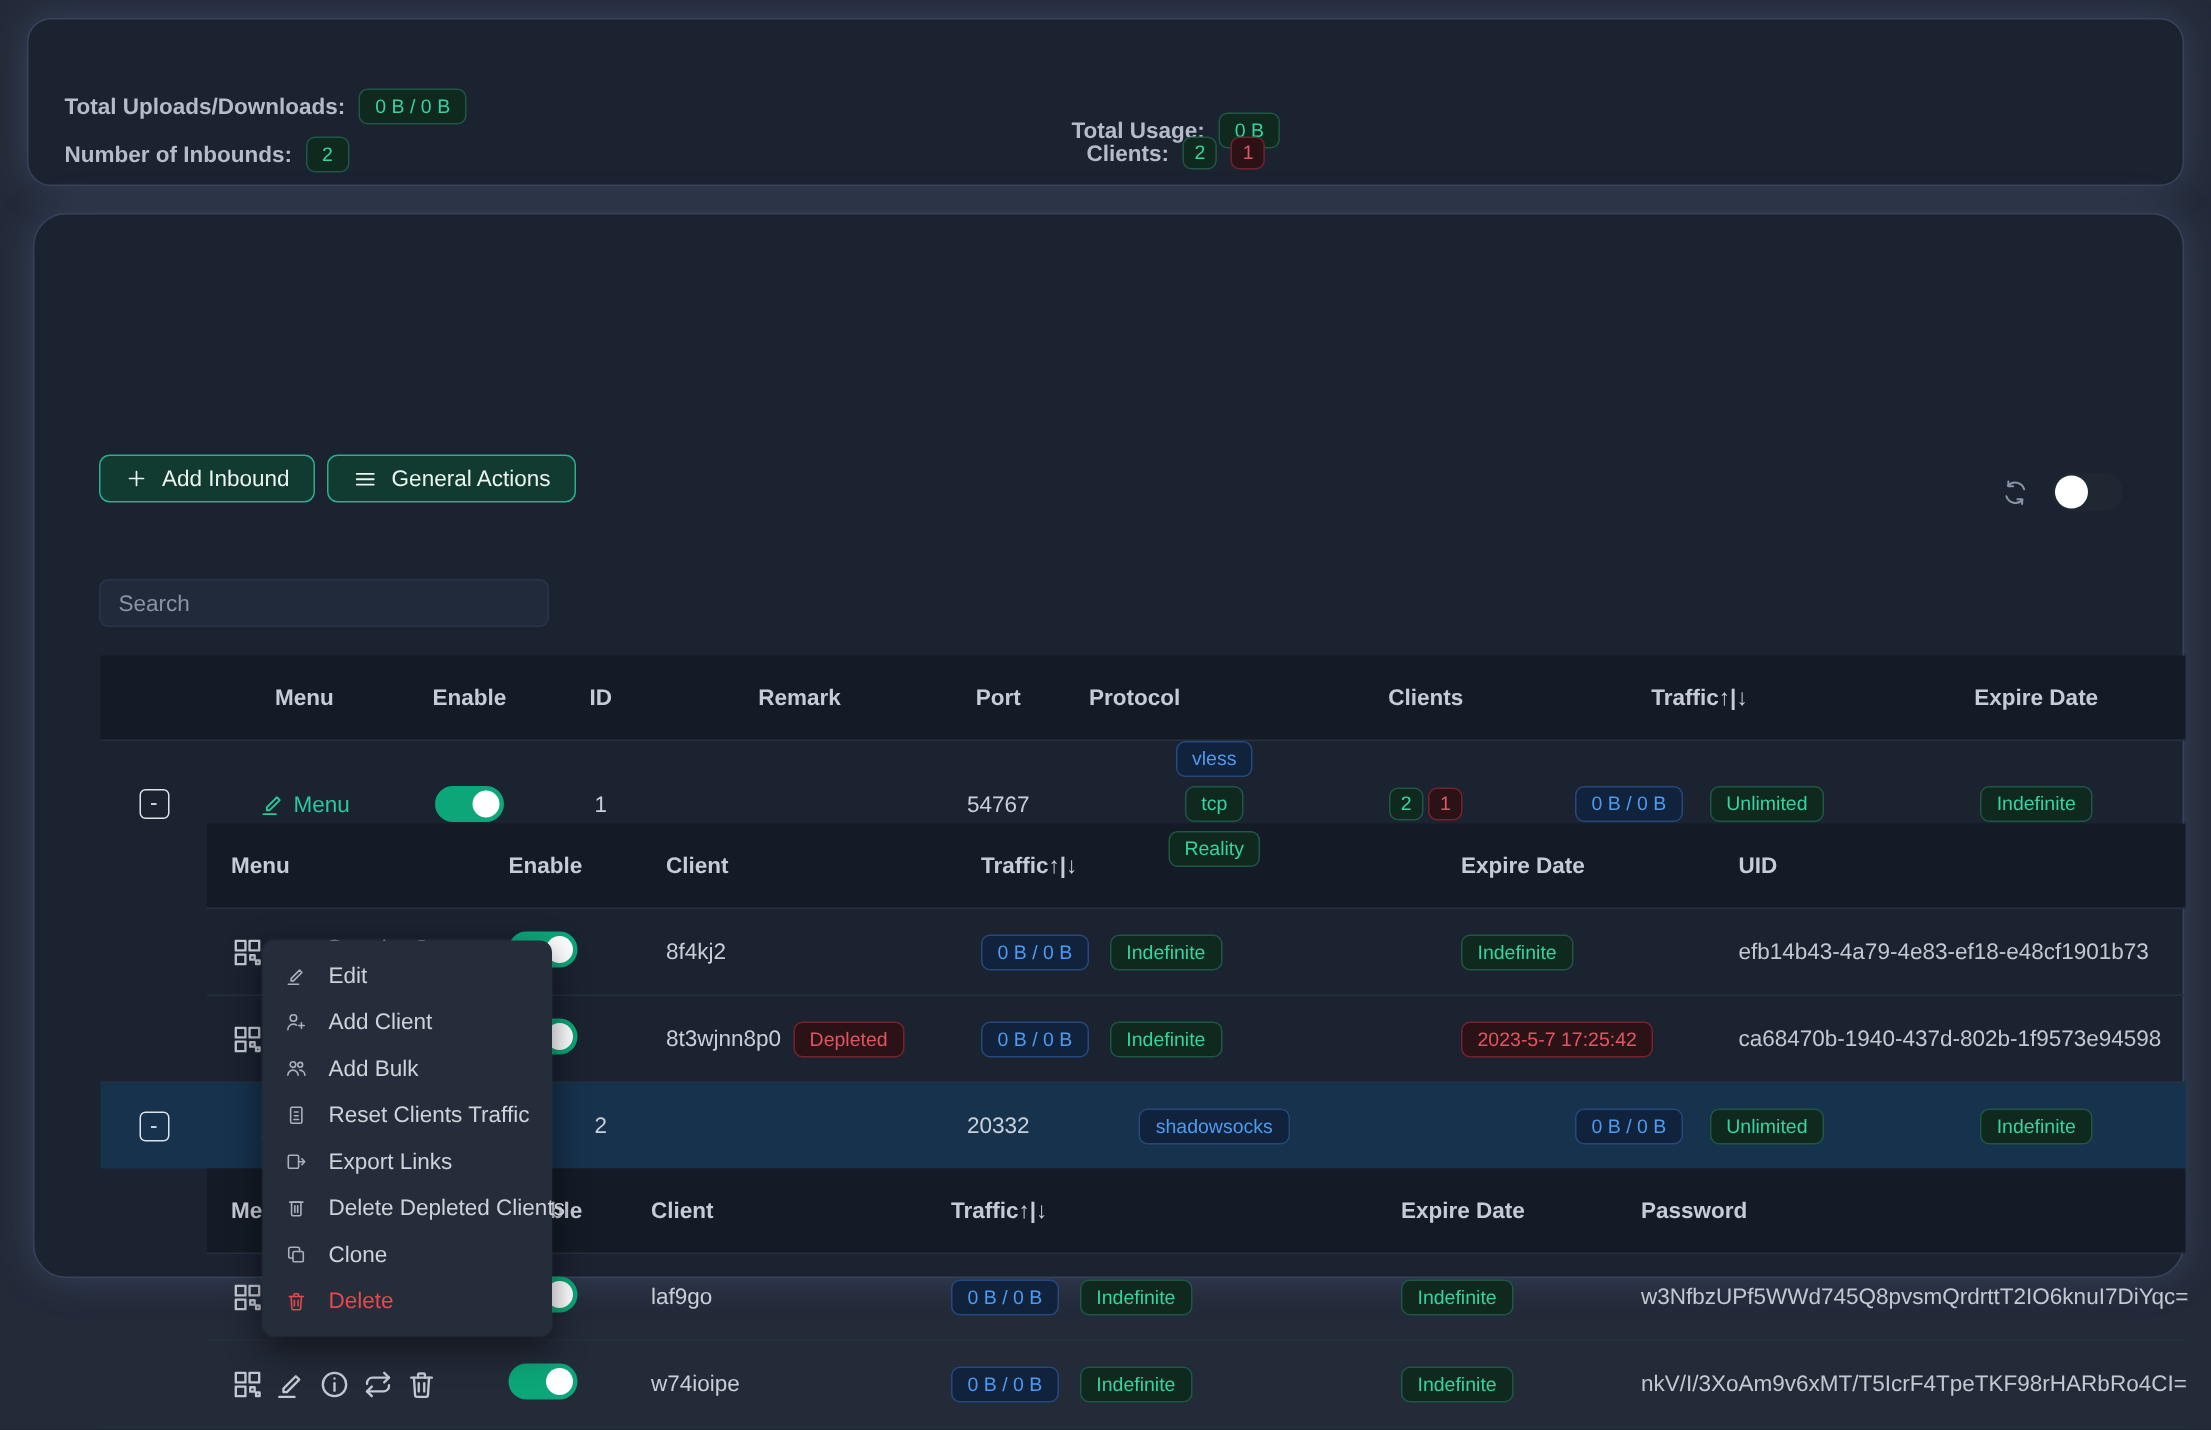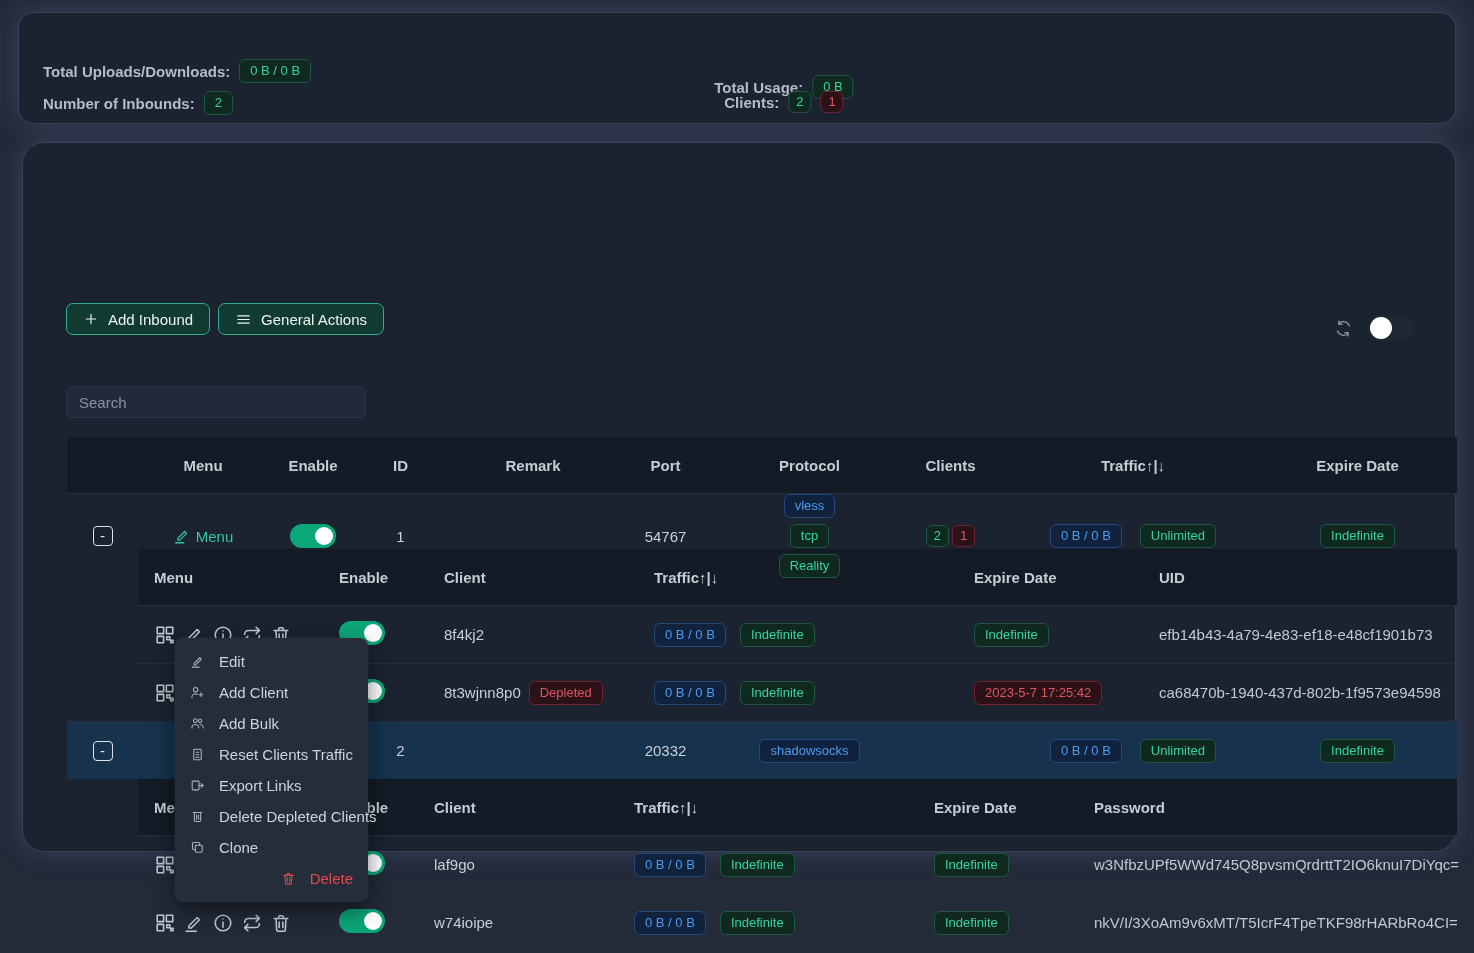--- a/index.html
+++ b/index.html
@@ -52,21 +52,21 @@
   }
   .search::placeholder { color:#8a93a2; }
 
   
   .table { position:absolute; left:44px; top:294px; width:1390px; }
   .t-head, .t-row { display:grid; grid-template-columns:71px 130px 90px 85px 180px 85px 185px 115px 250px 1fr; align-items:center; }
   .t-head { height:56px; background:#141b26; font-weight:700; color:#c6ccd5; }
   .t-row { height:56px; border-top:1px solid #262f3e; }
   .t-row.selected { background:#16324d; height:58px; }
   .hc { text-align:center; }
-  .hl { text-align:center; padding-left:18px; }
+  .hl { text-align:left; padding-left:18px; }
   .cc { display:flex; align-items:center; justify-content:center; gap:6px; }
   .cl { display:flex; align-items:center; justify-content:flex-start; gap:6px; padding-left:18px;flex-direction:column; }
   .gap-lg { gap:18px; }
 
   .expand-btn {
     width:20px; height:20px; border:1.5px solid #dfe3e9; border-radius:4px;
     color:#dfe3e9; font-size:15px; line-height:16px; text-align:center;
     background:transparent; cursor:pointer; font-family:inherit;
   }
   .menu-link { display:flex; align-items:center; gap:5px; color:#2ec79c; cursor:pointer; }
@@ -86,25 +86,24 @@
   .cell-flex { display:flex; align-items:center; gap:8px; }
   .mono-val { color:#c3c8d1; }
 
   .t-foot { height:23px; border-top:1px solid #262f3e; border-bottom:1px solid #2b3444; }
 
   
   .ctx {
     position:absolute; left:175px; top:627px; width:193px; z-index:50;
     background:#262d3a; border-radius:8px; padding:8px 0;
     box-shadow:0 8px 22px rgba(0,0,0,.5), 0 0 0 1px rgba(255,255,255,.04);
-    margin-top:11px;
   }
   .ctx-item { display:flex; align-items:center; gap:14px; height:31px; padding:0 15px; color:#ced3db; cursor:pointer; white-space:nowrap; }
   .ctx-item svg { stroke:#aab1bd; flex:none; }
-  .ctx-item.danger { color:#e5484d;justify-content:flex-end; }
+  .ctx-item.danger { color:#e5484d; }
   .ctx-item.danger svg { stroke:#e5484d; }
 
   svg { fill:none; stroke:currentColor; stroke-width:1.7; stroke-linecap:round; stroke-linejoin:round; }
 </style>
 </head>
 <body>
 
 <div class="card stats-card">
   <div class="stat" style="left:24px; top:46px;">
     <span class="stat-label">Total Uploads/Downloads:</span>

